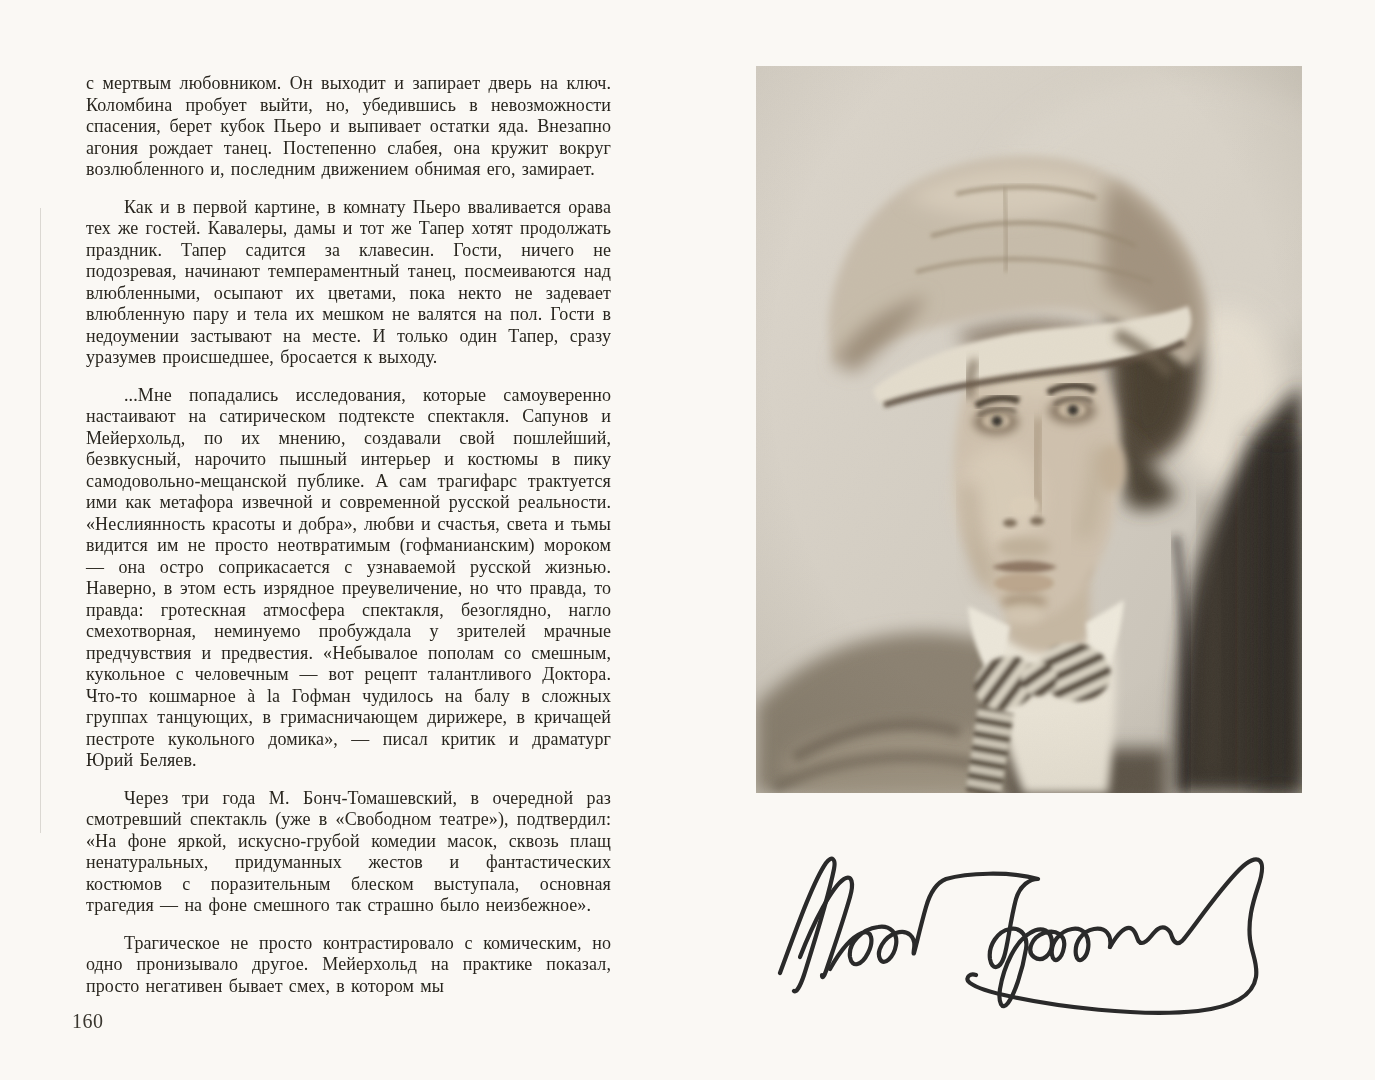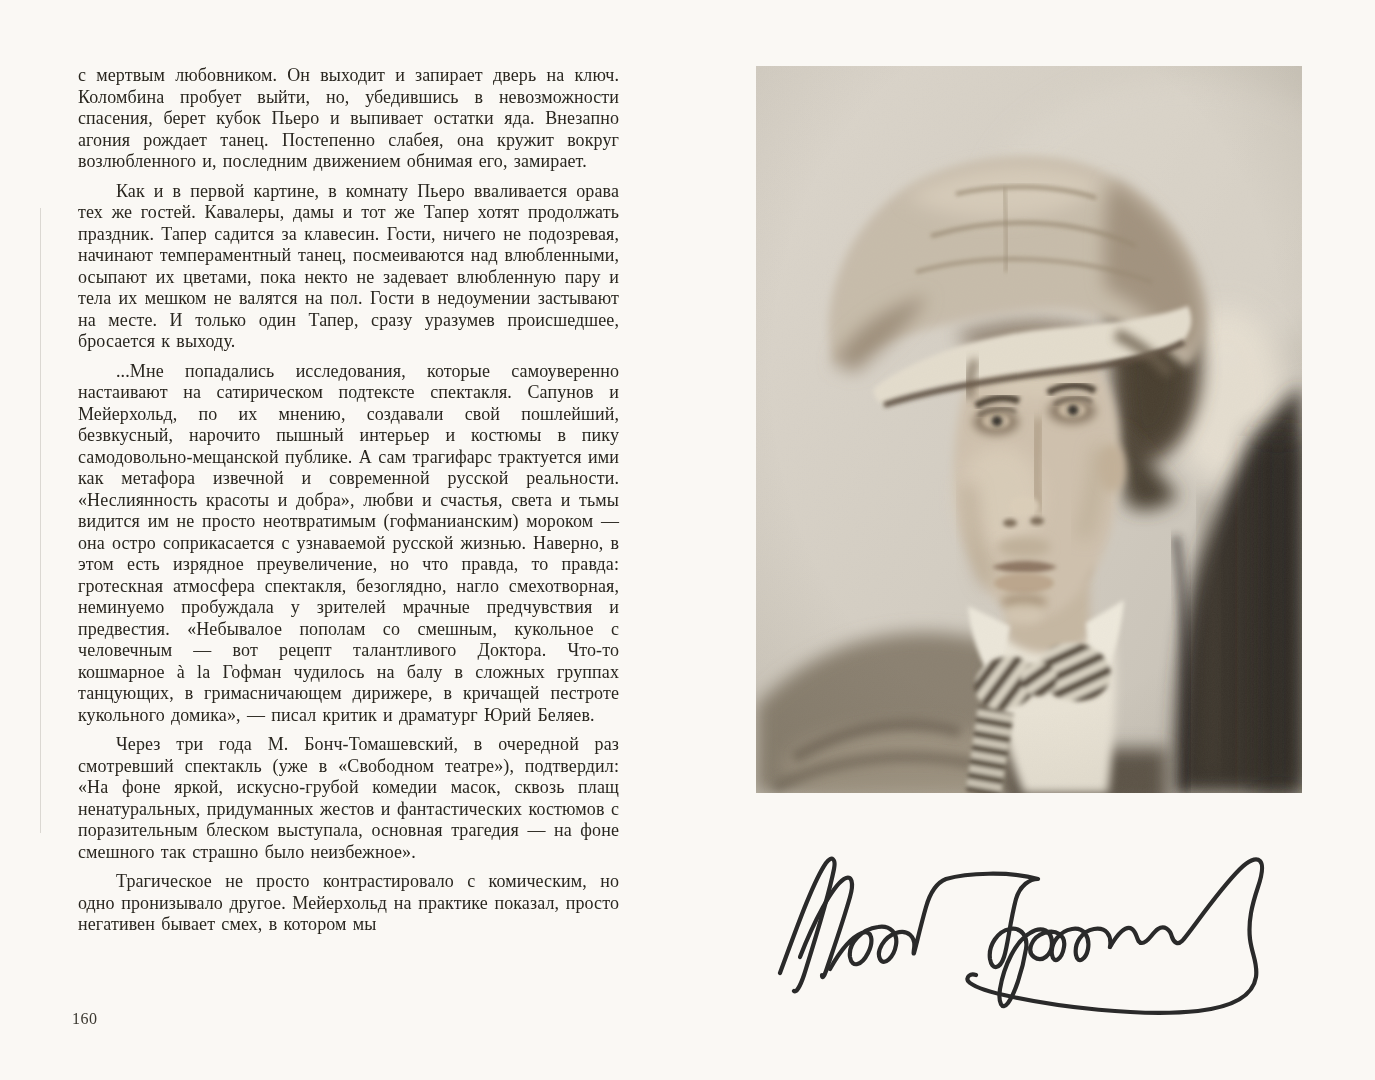--- a/index.html
+++ b/index.html
@@ -8,25 +8,25 @@
     background:#faf8f4;
     font-family:"Liberation Serif","DejaVu Serif",serif;
   }
   .spread{position:absolute;inset:0;}
   
   .text-col{
     position:absolute;left:70px;top:57px;width:557px;
     font-size:18px;line-height:21.5px;color:#29261f;
     text-align:justify;word-spacing:0.09em;letter-spacing:0.1px;
   }
-  .text-col p{margin:8px;}
+  .text-col p{margin:16px;}
   .text-col p.ind{text-indent:38px;}
   .page-num{
     position:absolute;left:72px;top:1010px;
-    font-size:16px;color:#3a372f;letter-spacing:0.5px;
+    font-size:20px;color:#3a372f;letter-spacing:0.5px;
   }
   .gutter-line{
     position:absolute;left:40px;top:208px;width:1px;height:625px;
     background:rgba(150,144,132,0.30);
   }
   
   .photo{
     position:absolute;left:756px;top:66px;width:546px;height:727px;
   }
   .photo svg{display:block;width:100%;height:100%;}

